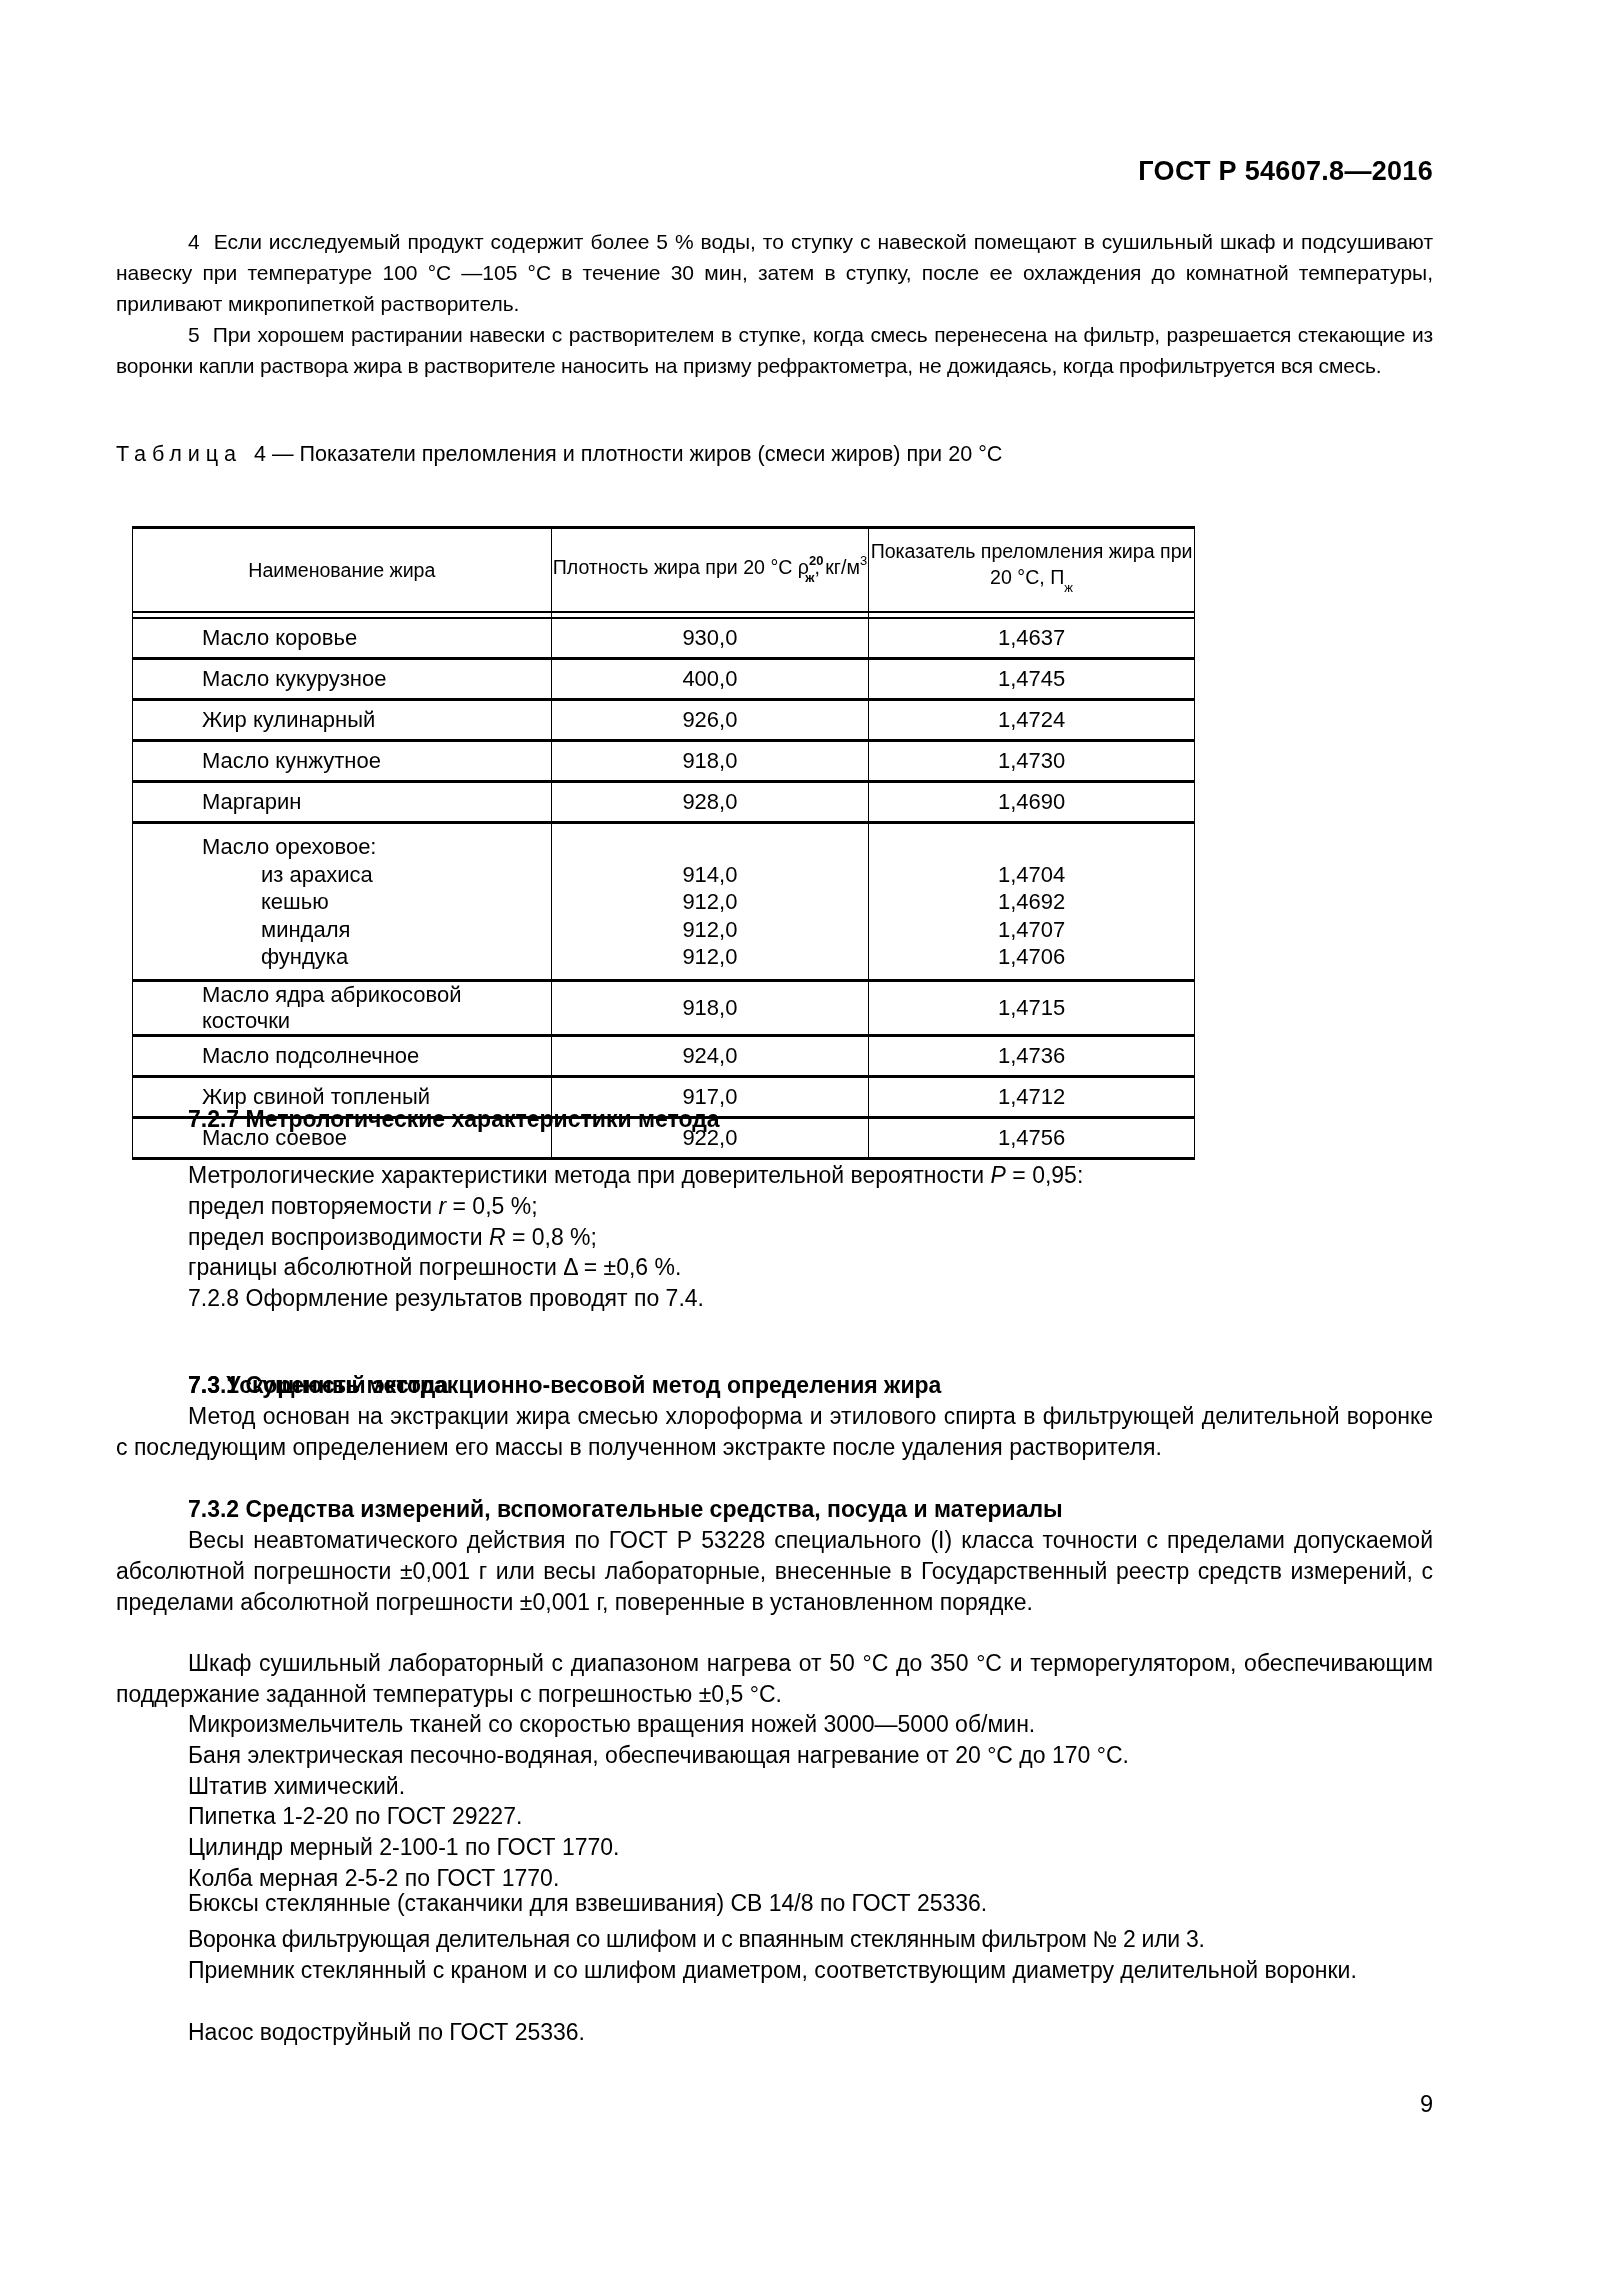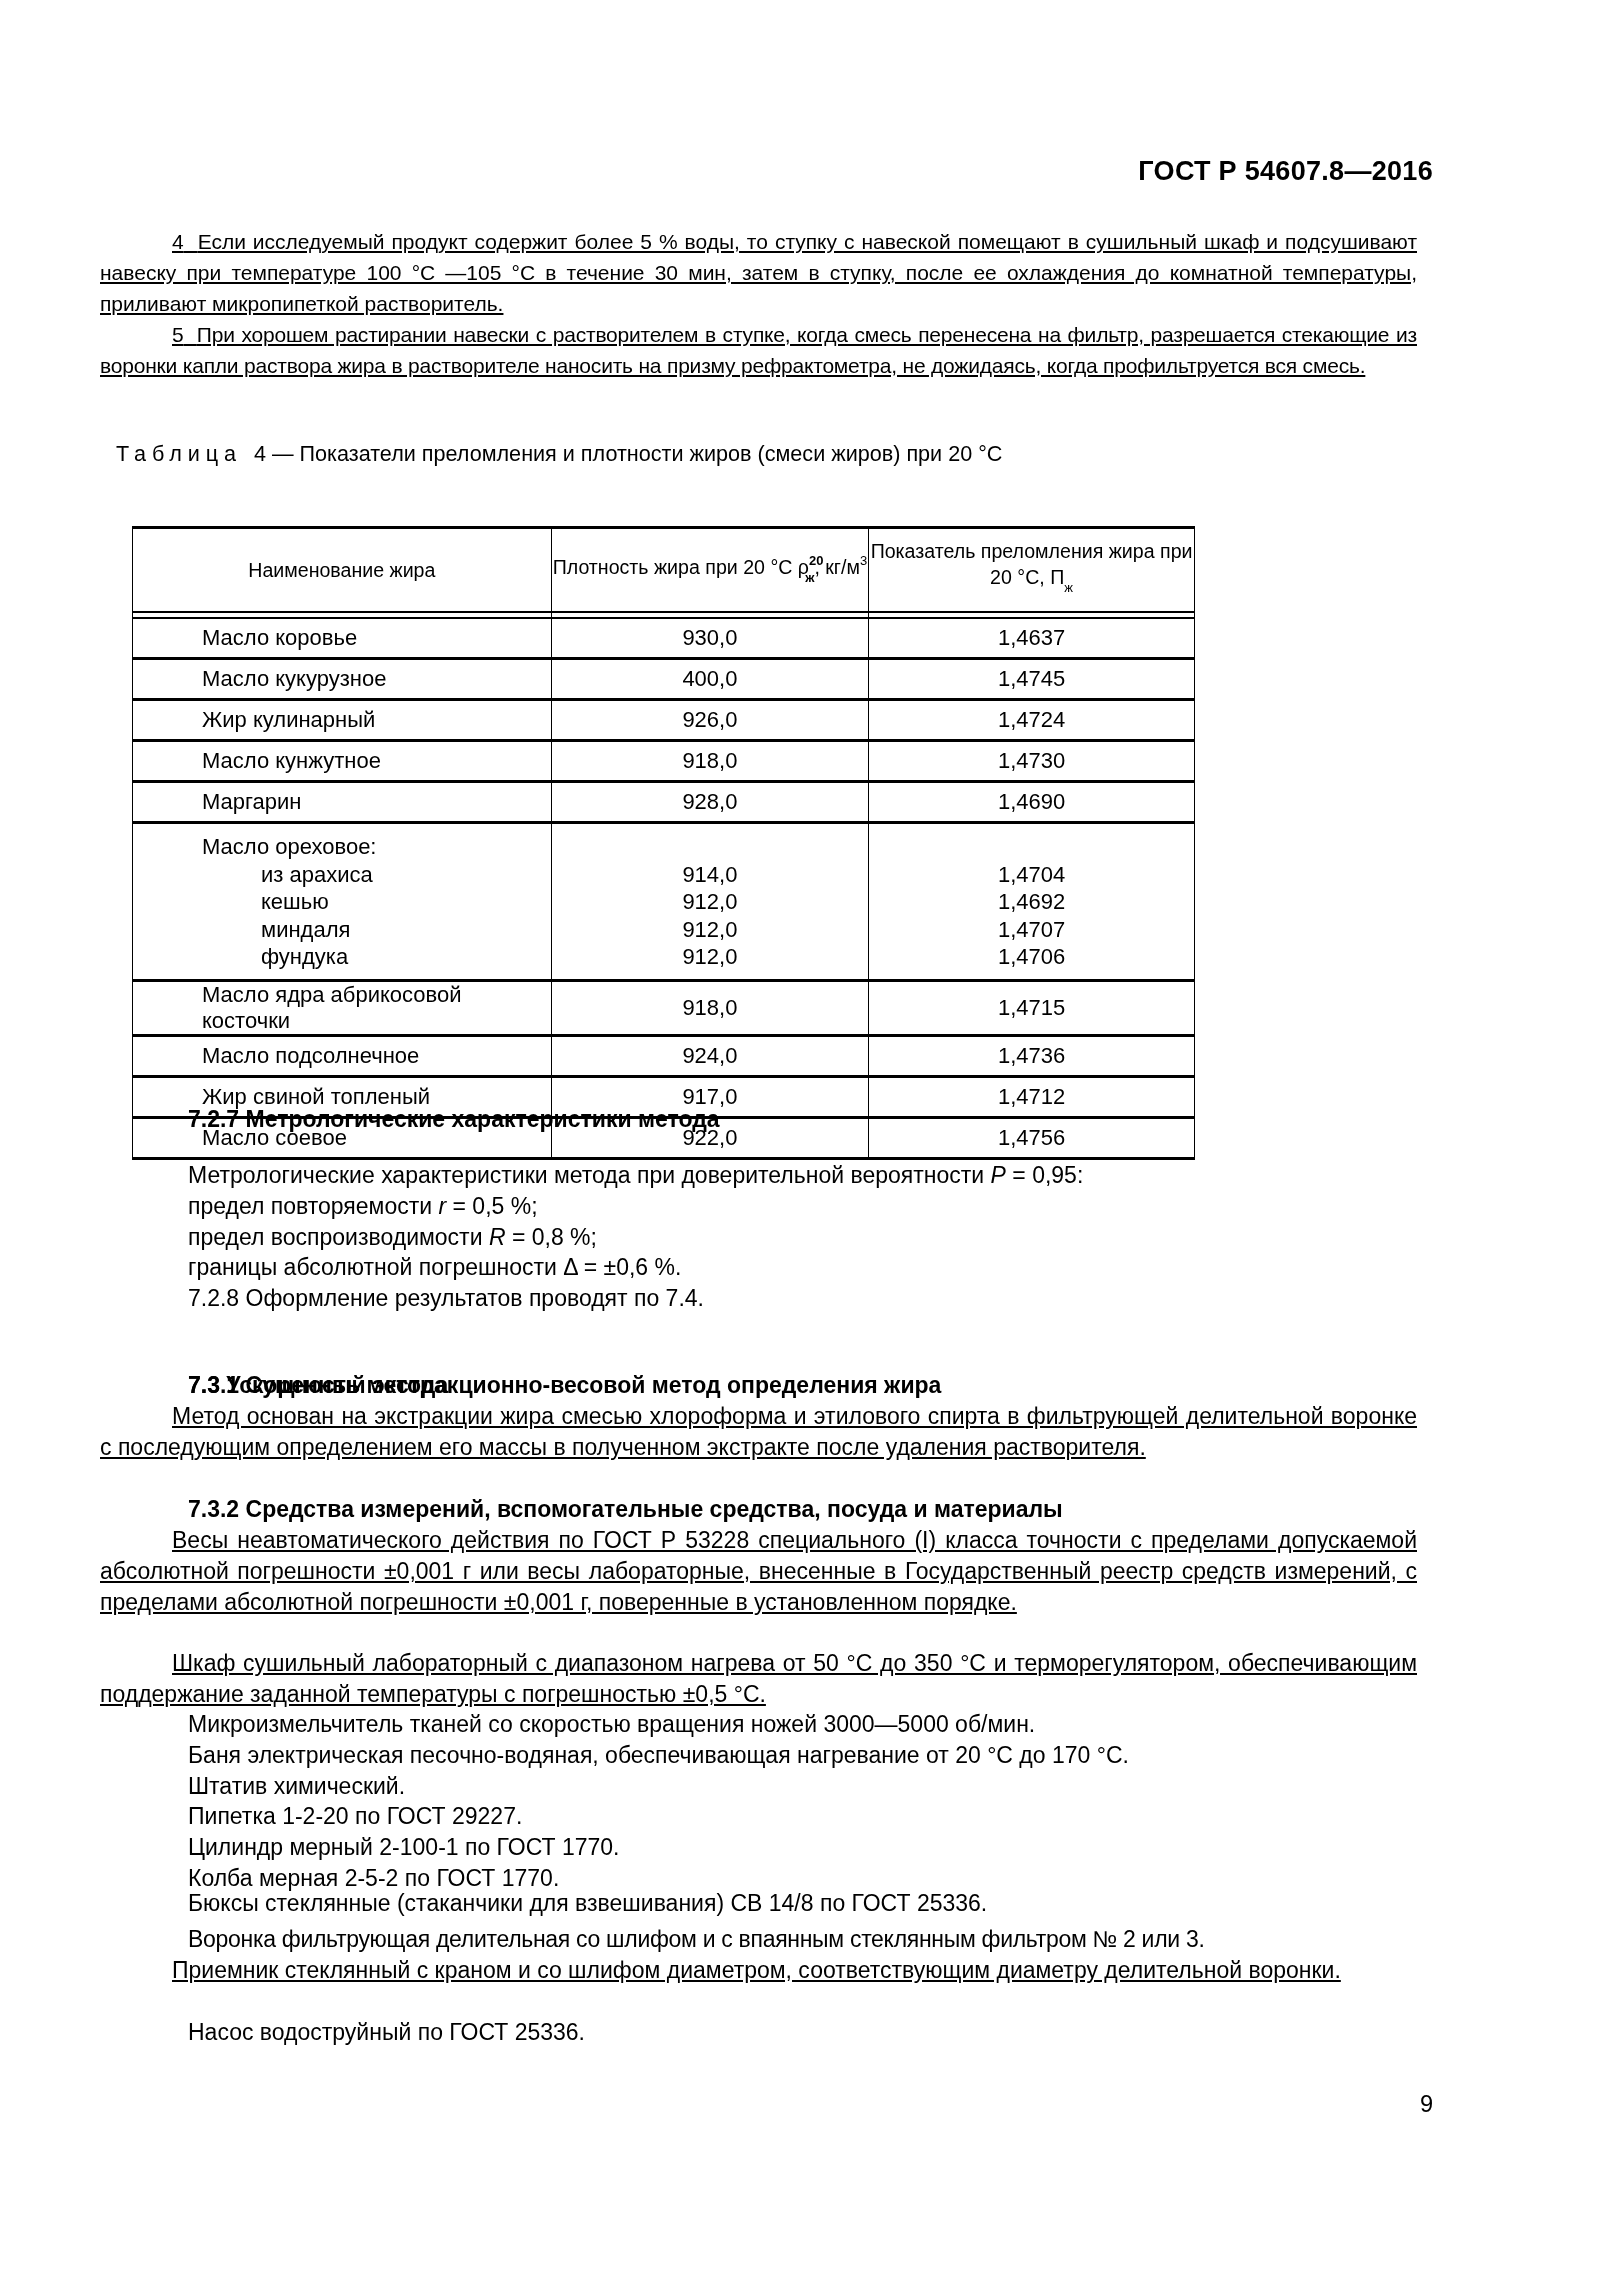--- a/index.html
+++ b/index.html
@@ -1,21 +1,21 @@
 <!DOCTYPE html>
 <html style="font-size:10.5px"><head>
 <meta charset="utf-8">
 <style>
   html, body { margin:0; padding:0; background:#ffffff; }
   body { width:1623px; height:2295px; position:relative; overflow:hidden;
          font-family:"Liberation Sans", sans-serif; color:#000; }
   .abs { position:absolute; }
   .doc-header { right:190px; top:156px; font-size:27px; font-weight:bold; letter-spacing:0.3px; }
   .text { font-size:22px; line-height:31px; }
-  .para { position:absolute; left:100px; width:1317px; text-align:justify;text-decoration:underline; }
+  .para { position:absolute; left:116px; width:1317px; text-align:justify; }
   .para .ind { display:inline-block; width:72px; }
   .line { position:absolute; left:188px; white-space:nowrap; font-size:23px; line-height:31px; }
   .bold { font-weight:bold; }
   .caption { left:116px; top:441px; font-size:21.6px; white-space:nowrap; }
   .caption .spaced { letter-spacing:5.9px; }
   
   .tbl { position:absolute; left:132px; top:482px; width:1063px; border-collapse:collapse; font-size:22px;margin-top:44px; }
   .tbl td, .tbl th { border-left:1.3px solid #000; border-right:1.3px solid #000; padding:0; font-weight:normal; }
   .tbl .col1 { width:499px; }
   .tbl .col2 { width:406px; }

